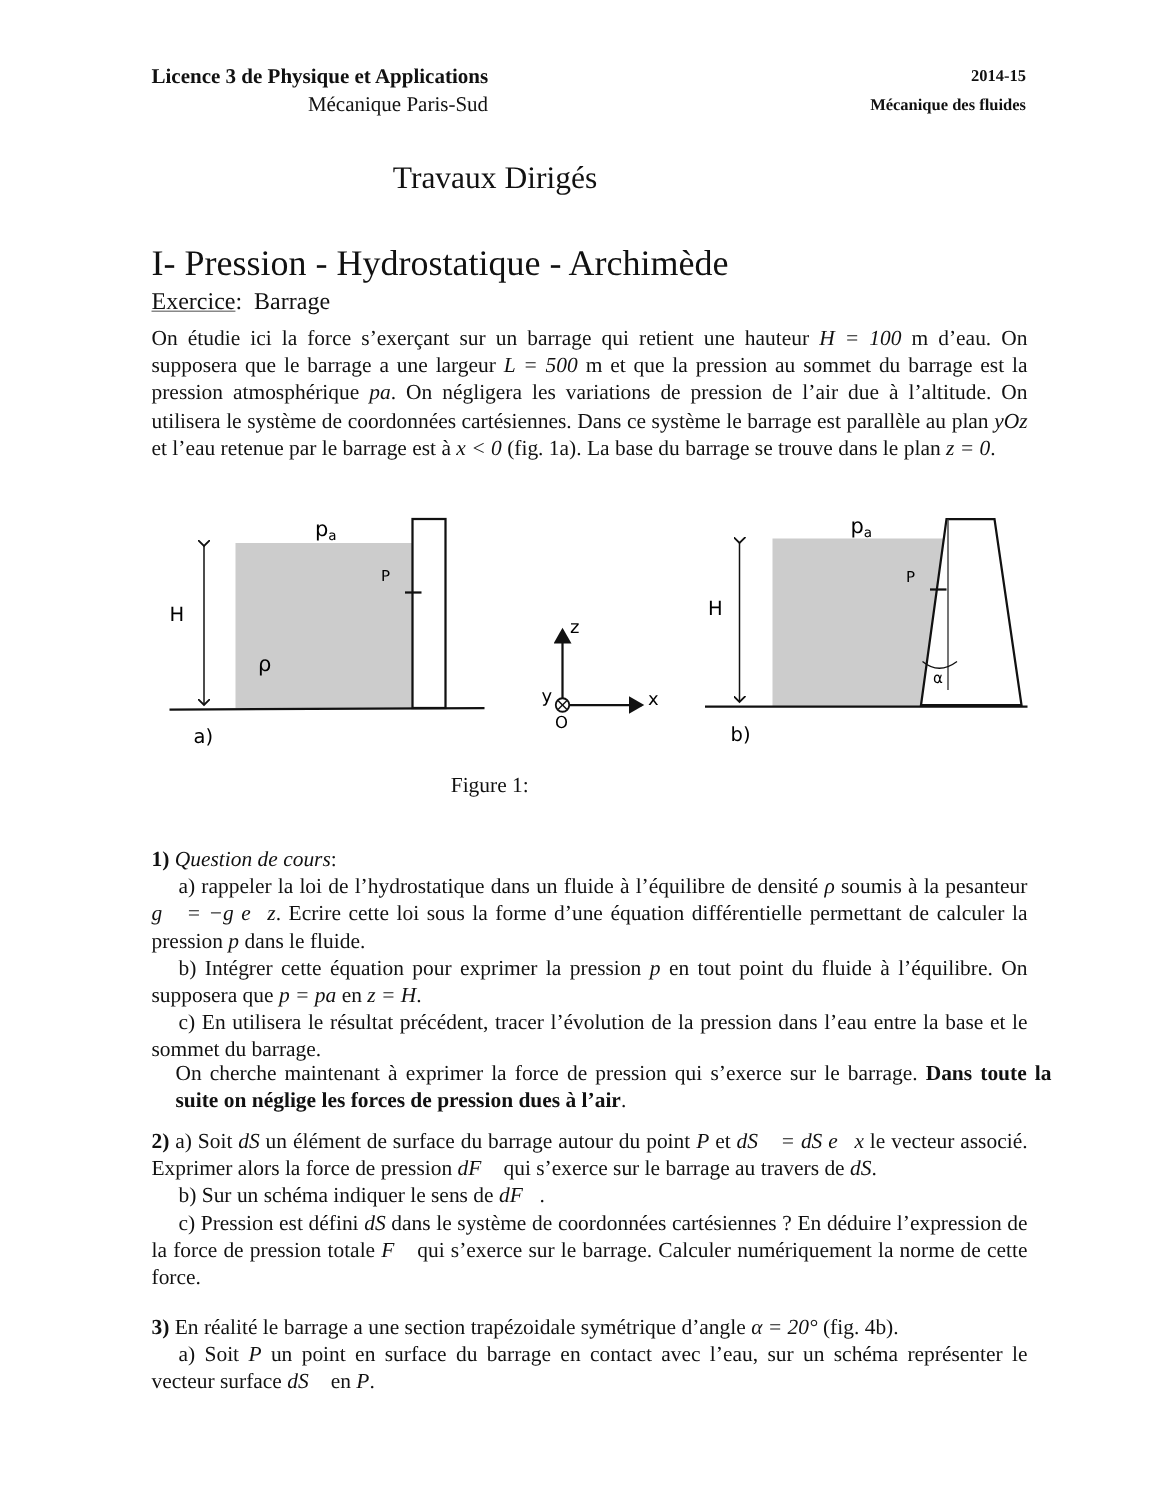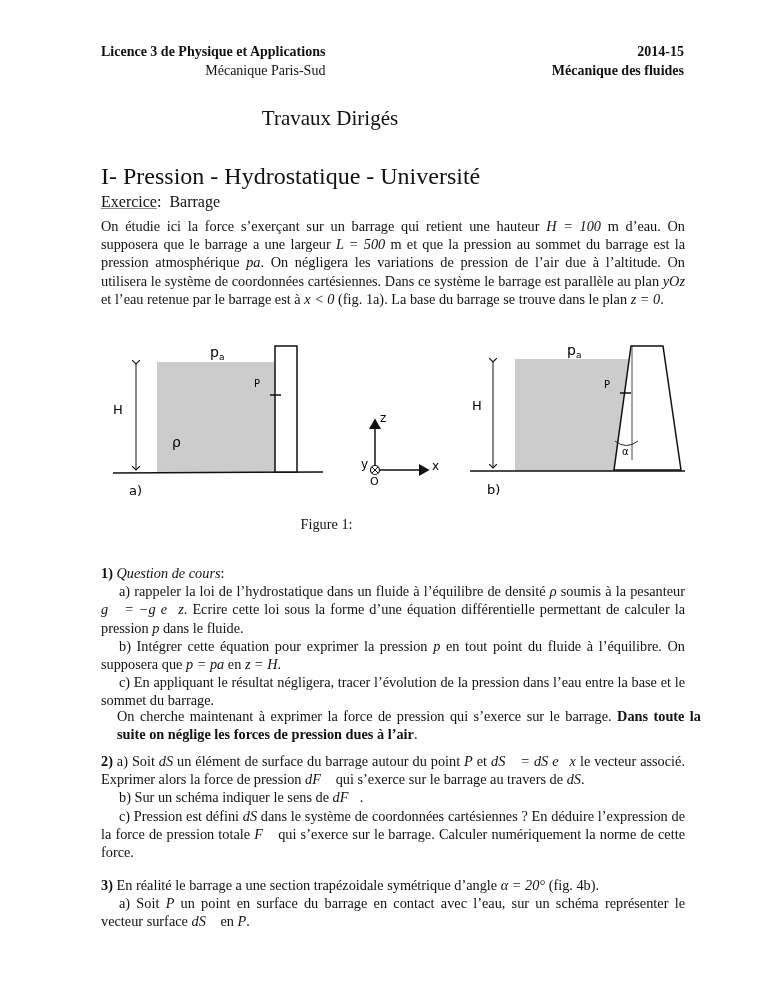--- a/index.html
+++ b/index.html
@@ -1,20 +1,20 @@
 <!DOCTYPE html>
 <html><head>
 <meta charset="utf-8">
 <style>
   html, body { margin:0; padding:0; background:#ffffff; }
   body { width:768px; height:994px; position:relative; overflow:hidden;
          font-family:"Liberation Serif","DejaVu Serif",serif; color:#111; }
   .page { position:absolute; left:0; top:0; width:768px; height:994px; }
   .hdr-left { position:absolute; left:101px; top:42px; font-size:14px; line-height:19px;text-align:right; }
-  .hdr-right { position:absolute; right:84px; top:42px; font-size:14px; line-height:19px; text-align:right; }
+  .hdr-right { position:absolute; right:84px; top:42px; font-size:11px; line-height:19px; text-align:right; }
   .bold { font-weight:bold; }
   .title { position:absolute; left:0; width:660px; top:106px; text-align:center; font-size:21px; }
   .section { position:absolute; left:101px; top:163px; font-size:24px; }
   .exercise { position:absolute; left:101px; top:193px; font-size:16px; }
   .exercise .ul { text-decoration:underline; text-decoration-color:#888; }
   .text { position:absolute; left:101px; width:584px; font-size:14.3px; line-height:18.2px; text-align:justify; }
   .indent { text-indent:18px; }
   i, .m { font-style:italic; }
   .fig { position:absolute; left:0; top:330px; width:768px; height:180px; }
   .caption { position:absolute; left:0; width:653px; top:516px; text-align:center; font-size:14.3px; }
@@ -29,21 +29,21 @@
   <div class="hdr-left">
     <div class="bold">Licence 3 de Physique et Applications</div>
     <div>Mécanique Paris-Sud</div>
   </div>
   <div class="hdr-right">
     <div class="bold">2014-15</div>
     <div class="bold">Mécanique des fluides</div>
   </div>
 
   <div class="title">Travaux Dirigés</div>
-  <div class="section">I- Pression - Hydrostatique - Université</div>
+  <div class="section">I- Pression - Hydrostatique - Archimède</div>
   <div class="exercise">
     <span class="ul">Exercice</span><span>:</span>&nbsp;
     <span>Barrage</span>
   </div>
 
   <div class="text" style="top:217px;">
     <span>On étudie ici la force s’exerçant sur un barrage qui retient une hauteur </span><i>H = 100</i><span> m d’eau. On supposera que le barrage a une largeur </span><i>L = 500</i><span> m et que la pression au sommet du barrage est la pression atmosphérique </span><i>pa</i><span>. On négligera les variations de pression de l’air due à l’altitude. On utilisera le système de coordonnées cartésiennes. Dans ce système le barrage est parallèle au plan </span><i>yOz</i><span> et l’eau retenue par le barrage est à </span><i>x &lt; 0</i><span> (fig. 1a). La base du barrage se trouve dans le plan </span><i>z = 0</i><span>.</span>
   </div>
 
   <svg class="fig" width="768" height="180" viewBox="0 330 768 180">
@@ -96,21 +96,21 @@
       <text class="lbl" x="487" y="494" font-size="13">b)</text>
     </g>
   </svg>
 
   <div class="caption">Figure 1:</div>
 
   <div class="text" style="top:564px;">
     <p><b>1)</b> <i>Question de cours</i>:</p>
     <p class="indent"><span>a) rappeler la loi de l’hydrostatique dans un fluide à l’équilibre de densité </span><i>ρ</i><span> soumis à la pesanteur </span><i>g⃗ = −g e⃗z</i><span>. Ecrire cette loi sous la forme d’une équation différentielle permettant de calculer la pression </span><i>p</i><span> dans le fluide.</span></p>
     <p class="indent"><span>b) Intégrer cette équation pour exprimer la pression </span><i>p</i><span> en tout point du fluide à l’équilibre. On supposera que </span><i>p = pa</i><span> en </span><i>z = H</i><span>.</span></p>
-    <p class="indent">c) En appliquant le résultat négligera, tracer l’évolution de la pression dans l’eau entre la base et le sommet du barrage.</p>
+    <p class="indent">c) En utilisera le résultat précédent, tracer l’évolution de la pression dans l’eau entre la base et le sommet du barrage.</p>
   </div>
 
   <div class="text" style="top:707px;margin-left:16px;">
     <span>On cherche maintenant à exprimer la force de pression qui s’exerce sur le barrage. </span><b>Dans toute la suite on néglige les forces de pression dues à l’air</b><span>.</span>
   </div>
 
   <div class="text" style="top:752px;">
     <p><b>2)</b><span> a) Soit </span><i>dS</i><span> un élément de surface du barrage autour du point </span><i>P</i><span> et </span><i>dS⃗ = dS e⃗x</i><span> le vecteur associé. Exprimer alors la force de pression </span><i>dF⃗</i><span> qui s’exerce sur le barrage au travers de </span><i>dS</i><span>.</span></p>
     <p class="indent"><span>b) Sur un schéma indiquer le sens de </span><i>dF⃗</i><span>.</span></p>
     <p class="indent"><span>c) Pression est défini </span><i>dS</i><span> dans le système de coordonnées cartésiennes ? En déduire l’expression de la force de pression totale </span><i>F⃗</i><span> qui s’exerce sur le barrage. Calculer numériquement la norme de cette force.</span></p>

